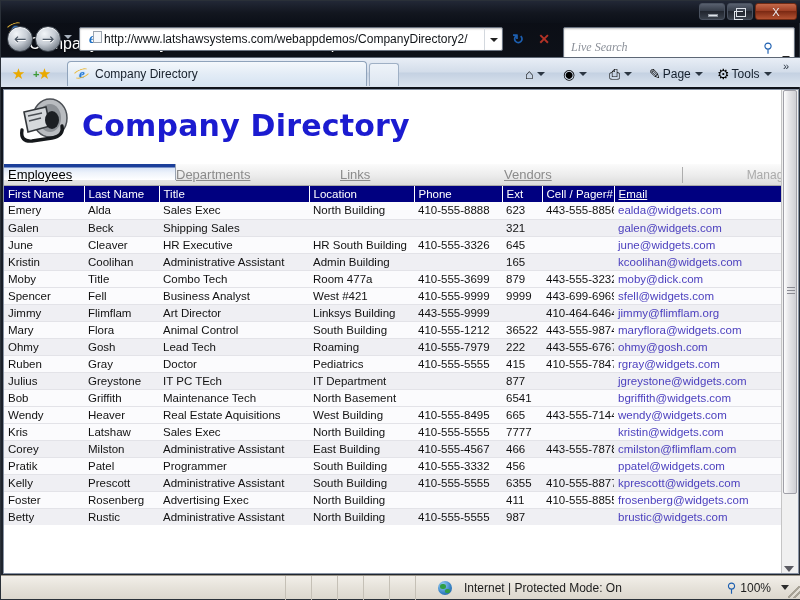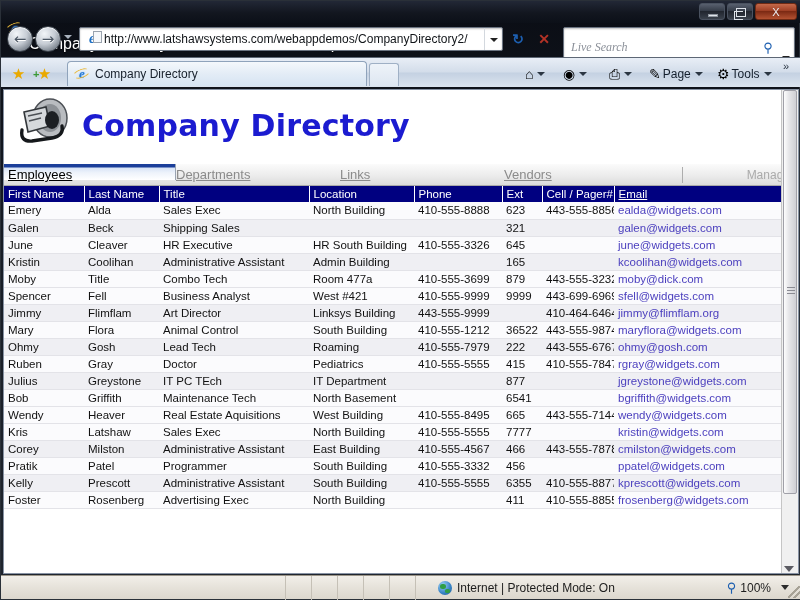--- a/index.html
+++ b/index.html
@@ -311,21 +311,21 @@
   
   #status-bar {
     position: absolute; left: 0; bottom: 0; width: 800px; height: 24px;
     background: linear-gradient(180deg,#f2efe9 0%,#e6e2da 50%,#dcd7cd 100%);
     border-top: 1px solid #9a9487;
     display: flex; align-items: center;
   }
   #sb-left { width: 285px; height: 24px; }
   .sb-cell { height: 24px; border-right: 1px solid #c5c0b6; }
   #sb-zone {
-    position: absolute; left: 437px; display: flex; align-items: center; gap: 5px;
+    position: absolute; left: 437px; display: flex; align-items: center; gap: 12px;
     font-size: 12px; color: #1d1d1d;
   }
   #globe-icon {
     width: 14px; height: 14px; border-radius: 50%;
     background: radial-gradient(circle at 35% 30%, #9fd3f7 0%, #3a86c8 55%, #1b5a94 100%);
     position: relative; overflow: hidden;
   }
   #globe-icon:after {
     content:''; position:absolute; left:2px; top:3px; width:6px;height:5px;
     background:#2f9e45; border-radius:40%;
@@ -636,21 +636,21 @@
               <td class="email"><a>kristin@widgets.com</a></td>
             </tr>
             <tr class="even">
               <td>Corey</td>
               <td>Milston</td>
               <td>Administrative Assistant</td>
               <td>East Building</td>
               <td>410-555-4567</td>
               <td>466</td>
               <td>443-555-7878</td>
-              <td class="email"><a>cmilston@widgets.com</a></td>
+              <td class="email"><a>cmilston@flimflam.com</a></td>
             </tr>
             <tr class="odd">
               <td>Pratik</td>
               <td>Patel</td>
               <td>Programmer</td>
               <td>South Building</td>
               <td>410-555-3332</td>
               <td>456</td>
               <td></td>
               <td class="email"><a>ppatel@widgets.com</a></td>
@@ -668,20 +668,30 @@
             <tr class="odd">
               <td>Foster</td>
               <td>Rosenberg</td>
               <td>Advertising Exec</td>
               <td>North Building</td>
               <td></td>
               <td>411</td>
               <td>410-555-8855</td>
               <td class="email"><a>frosenberg@widgets.com</a></td>
             </tr>
+            <tr class="even">
+              <td>Betty</td>
+              <td>Rustic</td>
+              <td>Administrative Assistant</td>
+              <td>North Building</td>
+              <td>410-555-5555</td>
+              <td>987</td>
+              <td></td>
+              <td class="email"><a>brustic@widgets.com</a></td>
+            </tr>
           </tbody>
       </table>
     </div>
 
     <div id="page-scroll">
       <div class="thumb">
         <div class="grip">
             <i></i>
             <i></i>
             <i></i>

